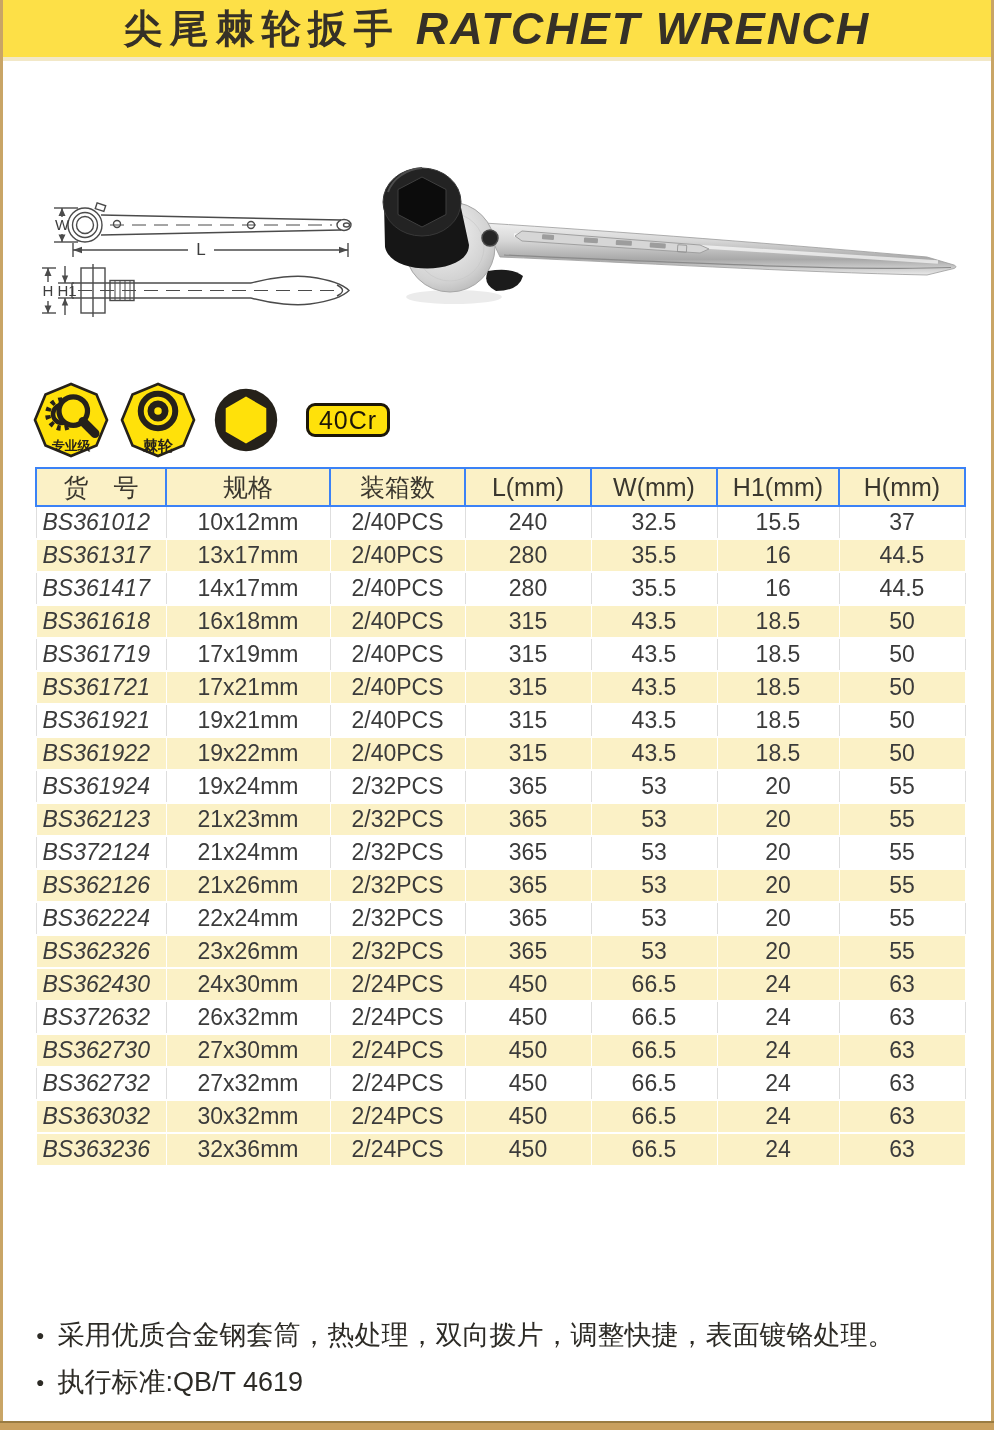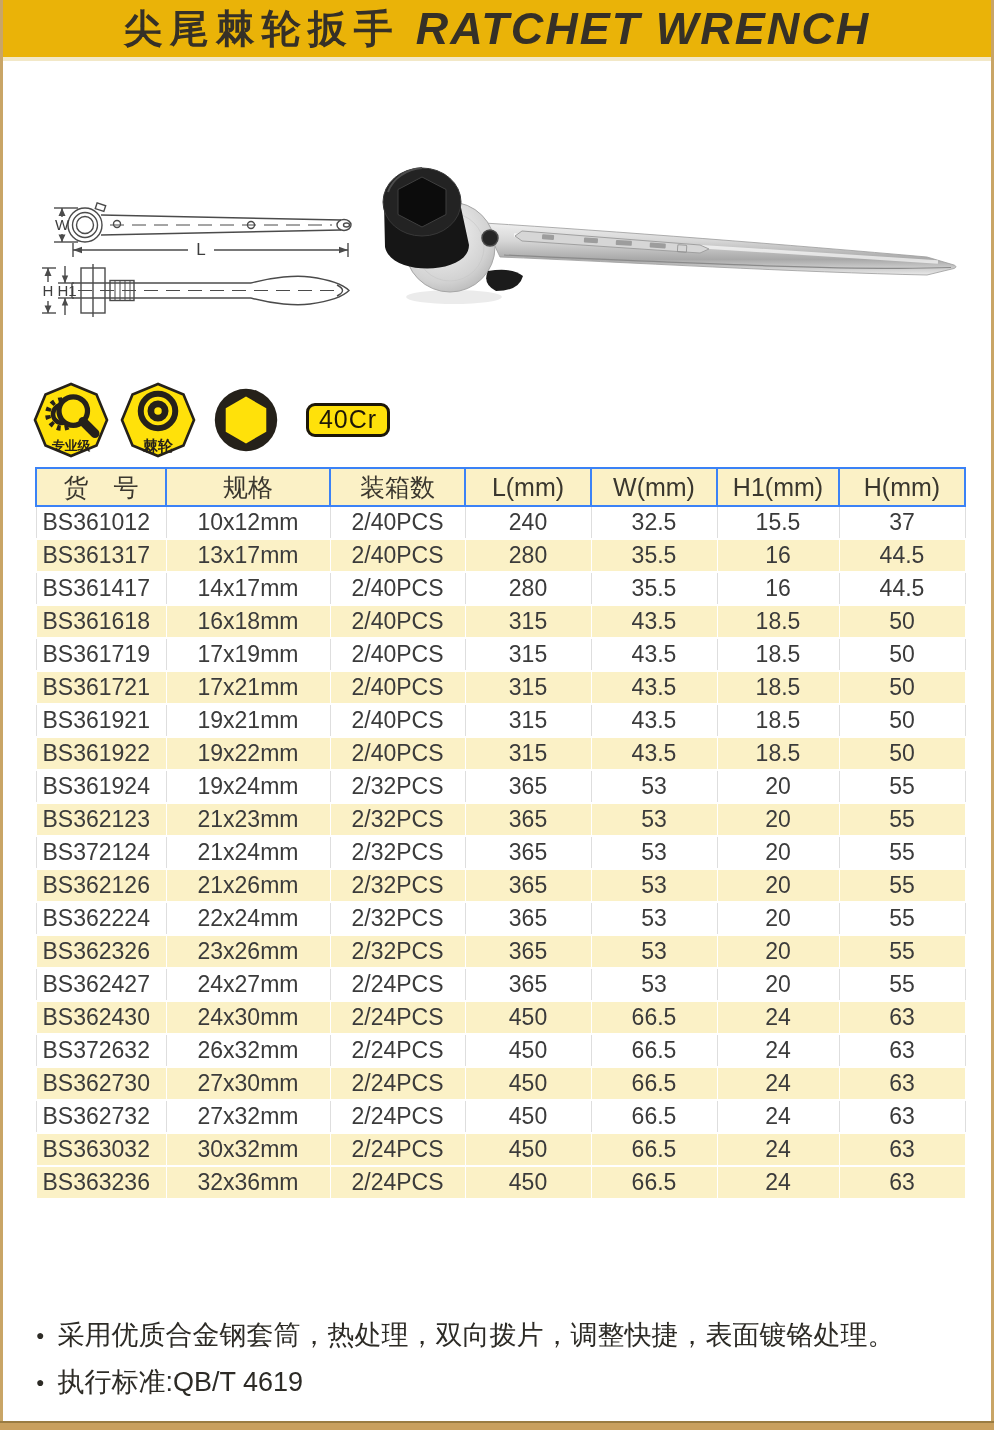--- a/index.html
+++ b/index.html
@@ -11,40 +11,40 @@
     background: #ffffff;
     overflow: hidden;
     font-family: "Liberation Sans", "DejaVu Sans", sans-serif;
   }
   .edge { position: absolute; top: 0; bottom: 9px; width: 3px; background: #c9a566; z-index: 6; }
   .edge-left { left: 0; }
   .edge-right { right: 0; }
 
   .header {
     position: absolute; top: 0; left: 0; right: 0; height: 57px;
-    background: #eab308;
+    background: #fde047;
     display: flex; align-items: center; justify-content: center;
     z-index: 5;
   }
   .header .cn { font-size: 39px; font-weight: 700; letter-spacing: 7px; color: #353027; white-space: nowrap; }
   .header .en { font-size: 45px; font-weight: 700; font-style: italic; letter-spacing: 2px; color: #353027; margin-left: 16px; white-space: nowrap; }
   .header-strip { position: absolute; top: 57px; left: 3px; right: 3px; height: 4px; background: #f2e8c7; }
 
   .diagram { position: absolute; left: 38px; top: 158px; }
   .photo   { position: absolute; left: 372px; top: 145px; }
 
   .badges { position: absolute; left: 33px; top: 381px; height: 78px; display: flex; align-items: center; }
   .badge-oct, .badge-hex { display: block; margin-right: 11px; }
   .badge-40cr {
     margin-left: 10px;
     width: 84px; height: 34px;
     background: #ffe10a;
     border: 3px solid #1d1708;
     border-radius: 9px;
-    display: flex; align-items: flex-end; justify-content: center;
+    display: flex; align-items: center; justify-content: center;
     font-size: 25px; color: #1d1708; letter-spacing: 1px;
   }
 
   .spec-table {
     position: absolute; left: 35px; top: 467px; width: 929px;
     border-collapse: collapse; table-layout: fixed;
   }
   .spec-table th {
     height: 38px;
     background: #fbf1c6;
@@ -66,21 +66,21 @@
     border-bottom: 2px solid #ffffff;
     padding: 0;
     white-space: nowrap;
     overflow: hidden;
   }
   .spec-table tr.alt td {
     background: #fbf1c6;
     border-left-color: #ffffff;
     border-right-color: #ffffff;
   }
-  .spec-table td.partno { text-align: left; padding-left: 6px; }
+  .spec-table td.partno { text-align: left; padding-left: 6px; font-style: italic; }
 
   .notes { position: absolute; left: 36px; top: 1312px; width: 935px; list-style: none; margin: 0; padding: 0; }
   .notes li { font-size: 27px; color: #2d2b26; line-height: 47px; display: flex; align-items: center; white-space: nowrap; }
   .notes .dot { font-size: 14px; margin-right: 13px; flex: 0 0 auto; }
 
   .bottom-bar {
     position: absolute; left: 0; right: 0; bottom: 0; height: 9px;
     background: #c9a05e;
     border-top: 2px solid #9a7c42;
     z-index: 7;
@@ -379,29 +379,20 @@
         </tr>
         <tr class="alt">
           <td class="partno">BS362326</td>
           <td>23x26mm</td>
           <td>2/32PCS</td>
           <td>365</td>
           <td>53</td>
           <td>20</td>
           <td>55</td>
         </tr>
-        <tr>
-          <td class="partno">BS362427</td>
-          <td>24x27mm</td>
-          <td>2/24PCS</td>
-          <td>365</td>
-          <td>53</td>
-          <td>20</td>
-          <td>55</td>
-        </tr>
         <tr class="alt">
           <td class="partno">BS362430</td>
           <td>24x30mm</td>
           <td>2/24PCS</td>
           <td>450</td>
           <td>66.5</td>
           <td>24</td>
           <td>63</td>
         </tr>
         <tr>

